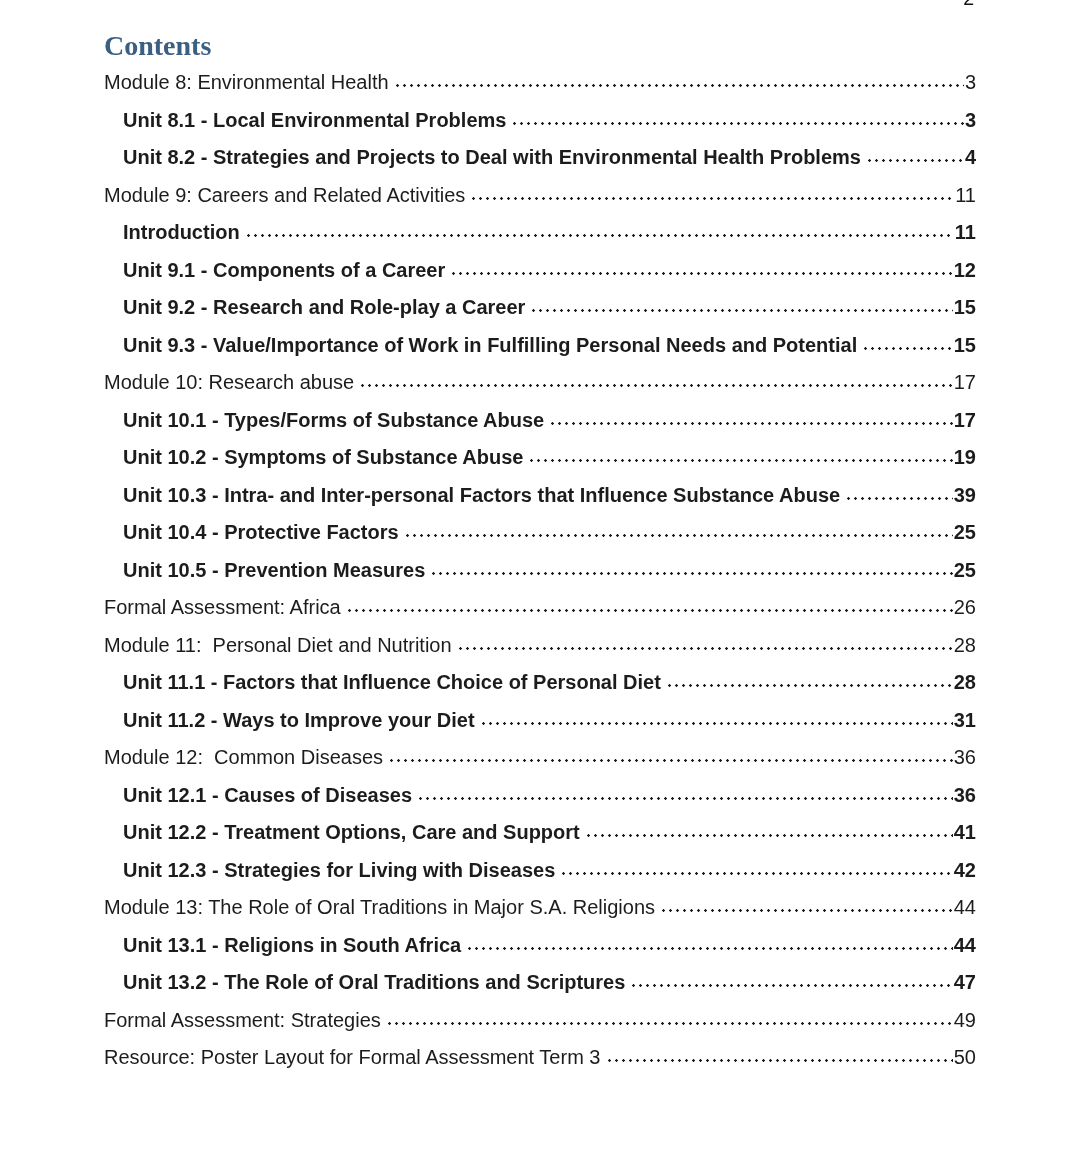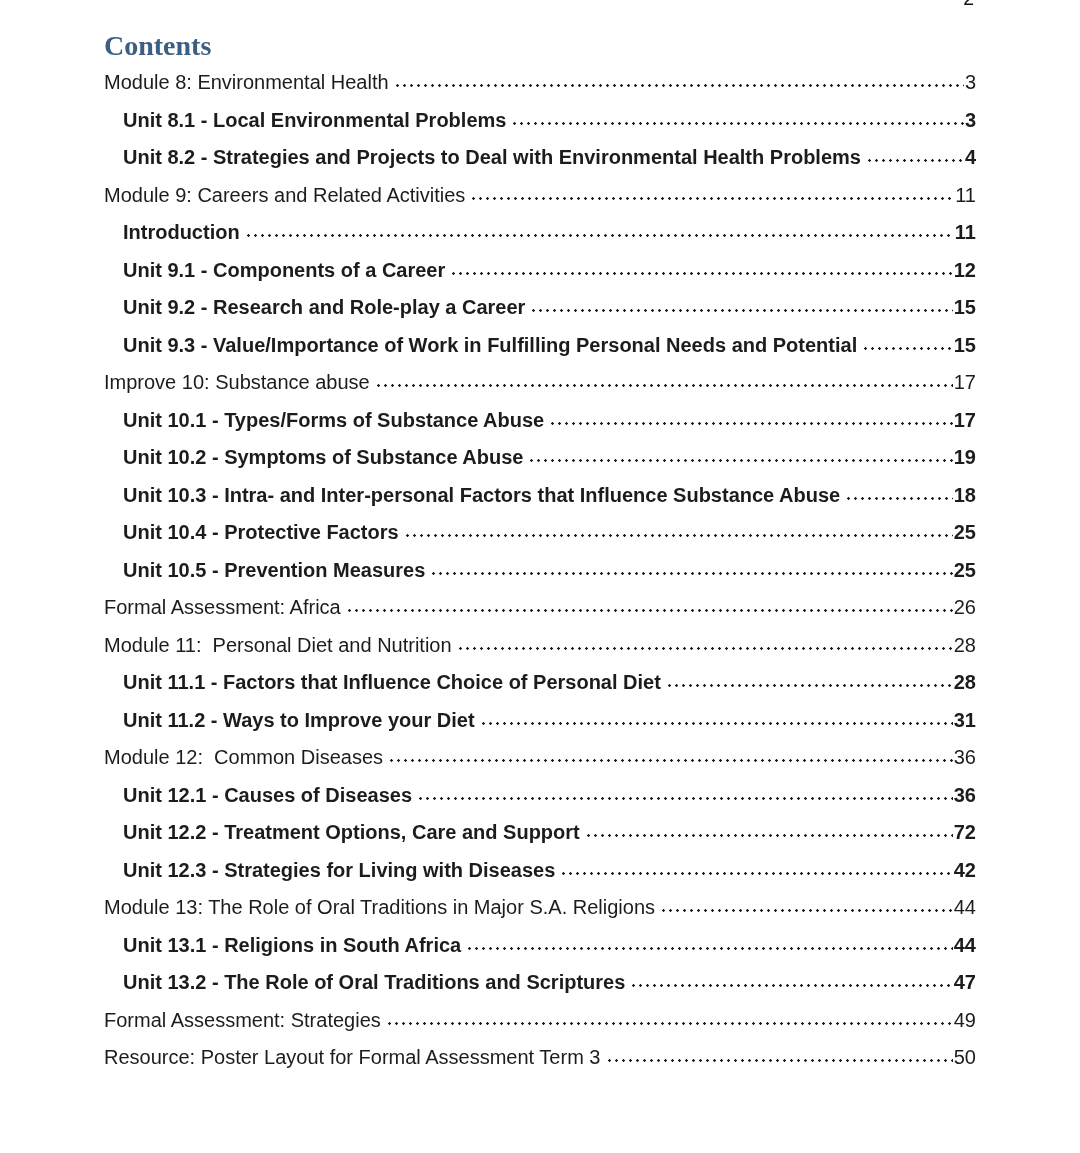--- a/index.html
+++ b/index.html
@@ -127,41 +127,41 @@
     <span class="toc-page">15</span>
   </div>
 
   <div class="toc-row level-1">
     <span class="toc-label">Unit 9.3 - Value/Importance of Work in Fulfilling Personal Needs and Potential</span>
     <span class="toc-leader"></span>
     <span class="toc-page">15</span>
   </div>
 
   <div class="toc-row level-0">
-    <span class="toc-label">Improve 10: Substance abuse</span>
+    <span class="toc-label">Module 10: Research abuse</span>
     <span class="toc-leader"></span>
     <span class="toc-page">17</span>
   </div>
 
   <div class="toc-row level-1">
     <span class="toc-label">Unit 10.1 - Types/Forms of Substance Abuse</span>
     <span class="toc-leader"></span>
     <span class="toc-page">17</span>
   </div>
 
   <div class="toc-row level-1">
     <span class="toc-label">Unit 10.2 - Symptoms of Substance Abuse</span>
     <span class="toc-leader"></span>
     <span class="toc-page">19</span>
   </div>
 
   <div class="toc-row level-1">
     <span class="toc-label">Unit 10.3 - Intra- and Inter-personal Factors that Influence Substance Abuse</span>
     <span class="toc-leader"></span>
-    <span class="toc-page">18</span>
+    <span class="toc-page">39</span>
   </div>
 
   <div class="toc-row level-1">
     <span class="toc-label">Unit 10.4 - Protective Factors</span>
     <span class="toc-leader"></span>
     <span class="toc-page">25</span>
   </div>
 
   <div class="toc-row level-1">
     <span class="toc-label">Unit 10.5 - Prevention Measures</span>
@@ -201,21 +201,21 @@
 
   <div class="toc-row level-1">
     <span class="toc-label">Unit 12.1 - Causes of Diseases</span>
     <span class="toc-leader"></span>
     <span class="toc-page">36</span>
   </div>
 
   <div class="toc-row level-1">
     <span class="toc-label">Unit 12.2 - Treatment Options, Care and Support</span>
     <span class="toc-leader"></span>
-    <span class="toc-page">72</span>
+    <span class="toc-page">41</span>
   </div>
 
   <div class="toc-row level-1">
     <span class="toc-label">Unit 12.3 - Strategies for Living with Diseases</span>
     <span class="toc-leader"></span>
     <span class="toc-page">42</span>
   </div>
 
   <div class="toc-row level-0">
     <span class="toc-label">Module 13: The Role of Oral Traditions in Major S.A. Religions</span>

